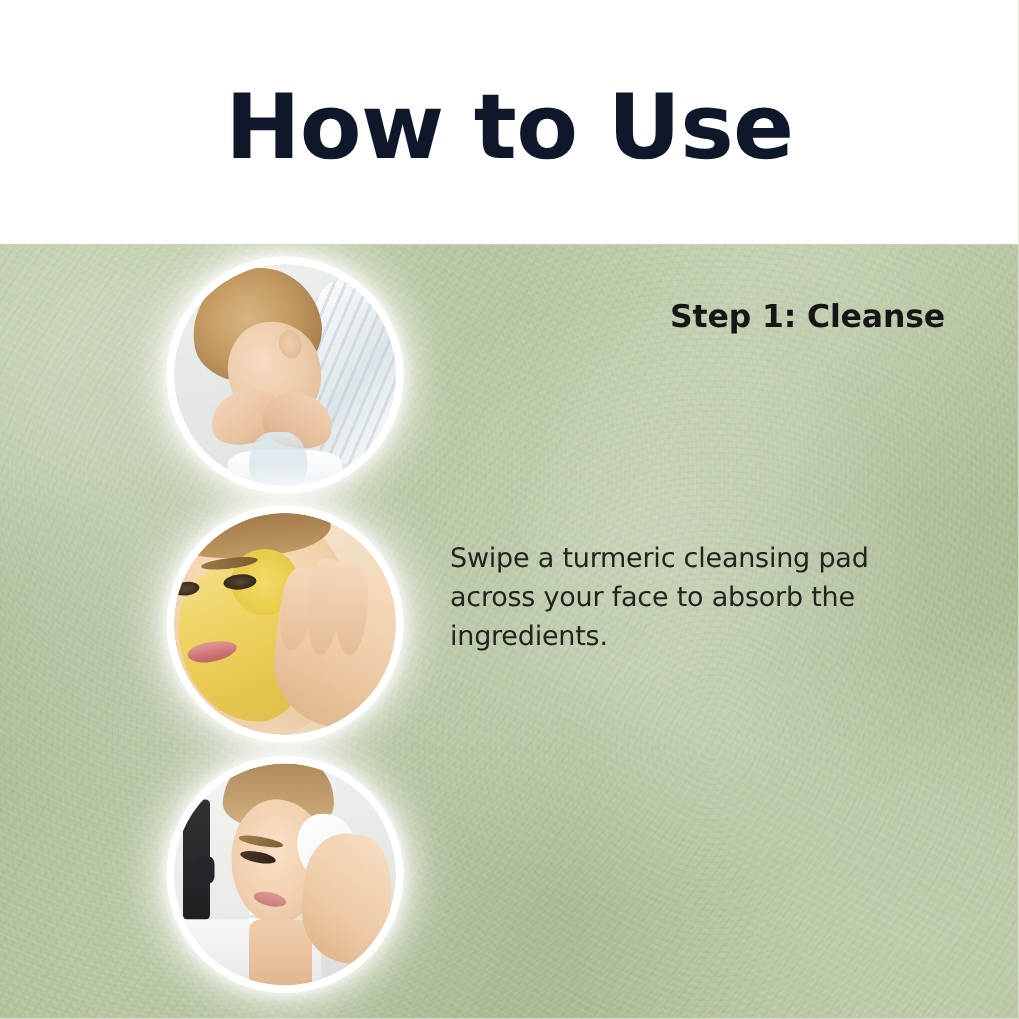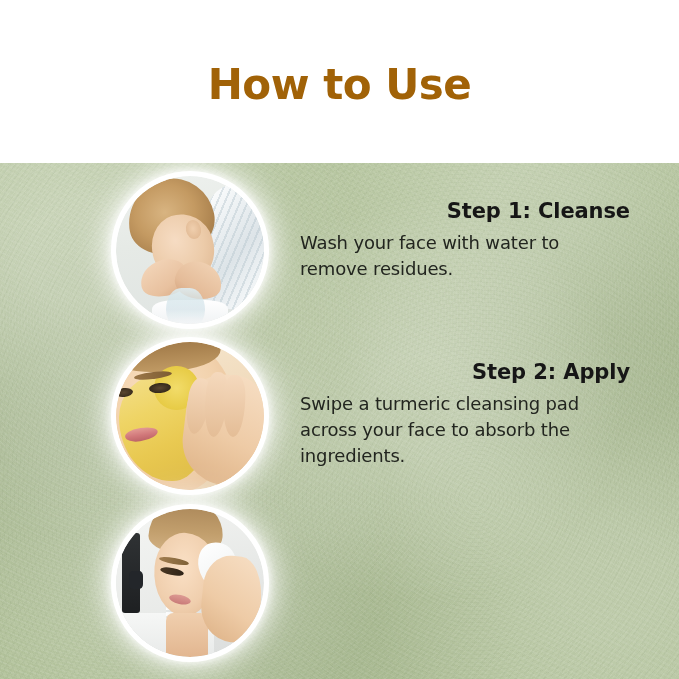--- a/index.html
+++ b/index.html
@@ -13,23 +13,23 @@
 
   
   .header-band{
     position:absolute;left:0;top:0;width:679px;height:163px;
     background:#ffffff;
     display:flex;align-items:center;justify-content:center;
   }
   .page-title{
     font-family:"DejaVu Sans",sans-serif;
     font-weight:bold;
-    font-size:42px;
+    font-size:60px;
     letter-spacing:-0.5px;
-    color:#a16207;
+    color:#0f172a;
     line-height:1;
     margin:0;margin-top:6px;
     text-align:center;
     white-space:nowrap;
   }
 
   
   .steps-panel{
     position:absolute;left:0;top:163px;width:679px;height:516px;
     background-color:#b0c098;
@@ -314,21 +314,20 @@
           <div class="face"></div>
           <div class="ear"></div>
           <div class="shirt"></div>
           <div class="hand-l"></div>
           <div class="hand-r"></div>
           <div class="water"></div>
         </div>
       </div>
       <div class="step-text t1">
         <p class="step-heading">Step 1: Cleanse</p>
-        <p class="step-body">Wash your face with water to remove residues.</p>
       </div>
     </div>
 
     <div class="step-row s2">
       <div class="step-thumb">
         <div class="photo ph2">
           <div class="face"></div>
           <div class="hair"></div>
           <div class="mask"></div>
           <div class="mask-b"></div>
@@ -336,21 +335,20 @@
           <div class="eye"></div>
           <div class="eye2"></div>
           <div class="lips"></div>
           <div class="hand"></div>
           <div class="finger f1"></div>
           <div class="finger f2"></div>
           <div class="finger f3"></div>
         </div>
       </div>
       <div class="step-text t2">
-        <p class="step-heading">Step 2: Apply</p>
         <p class="step-body">Swipe a turmeric cleansing pad across your face to absorb the ingredients.</p>
       </div>
     </div>
 
     <div class="step-row s3">
       <div class="step-thumb">
         <div class="photo ph3">
           <div class="wall"></div>
           <div class="dark-panel"></div>
           <div class="dark-knob"></div>

